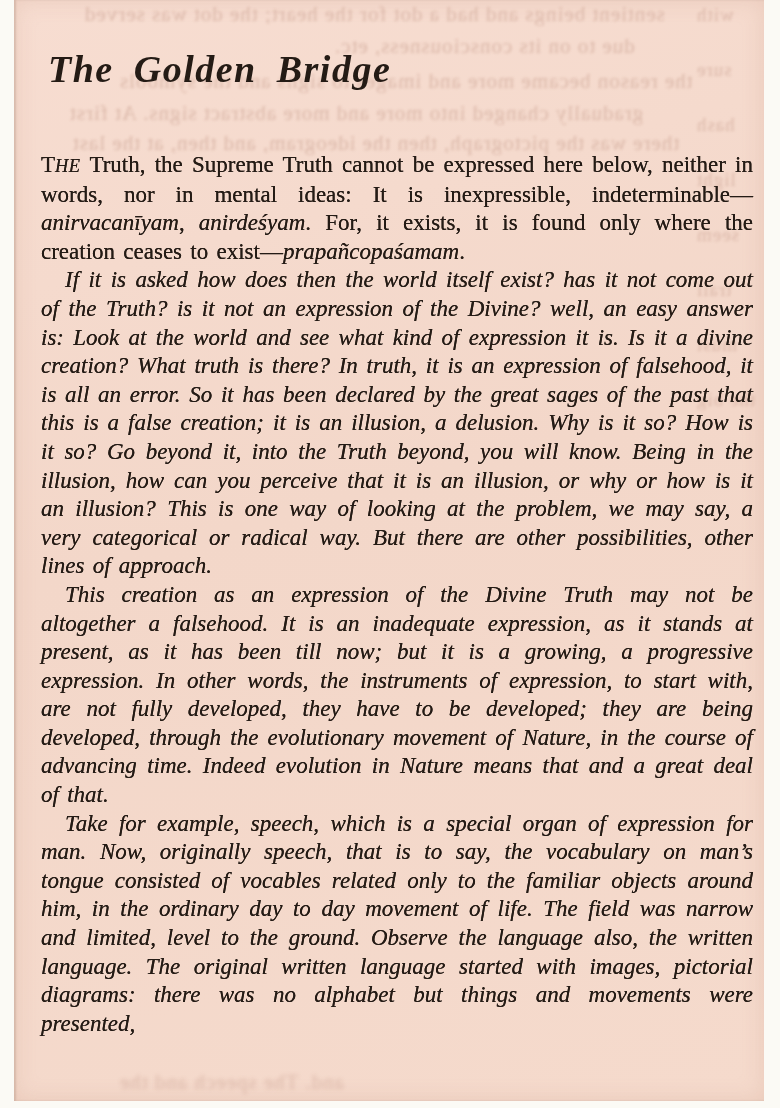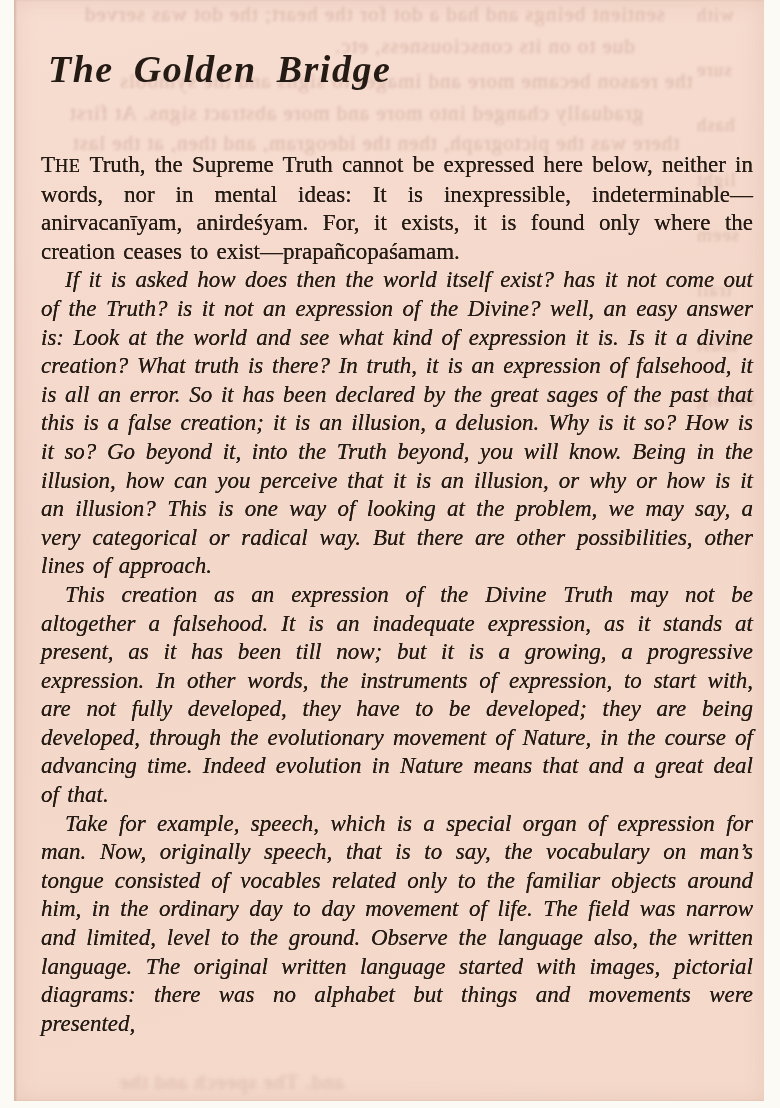--- a/index.html
+++ b/index.html
@@ -61,22 +61,22 @@
     width: 712px;
     font-size: 23px;
     line-height: 28.6px;
     text-align: justify;
     color: var(--ink, #241b15);
     text-shadow: 0 0 0.6px var(--ink, #241b15);
     word-spacing: 2.5px;
   }
   .body-text p { margin: 0; }
   .body-text p.indent { text-indent: 24px; font-style: italic; }
-  .sc { font-size: 0.8em; letter-spacing: 0.5px; }
-  .em { }
+  .sc { font-size: 0.8em; letter-spacing: 0.5px; font-style: italic; }
+  .em { font-style: italic; }
 </style>
 </head>
 <body>
 
 <div class="page">
 
   <div class="bleed" style="left:70px; top:2px;">sentient beings and had a dot for the heart; the dot was served</div>
   <div class="bleed" style="left:320px; top:34px;">due to on its consciousness, etc.</div>
   <div class="bleed" style="left:105px; top:69px;">the reason became more and images to signs and the symbols</div>
   <div class="bleed" style="left:55px; top:101px;">gradually changed into more and more abstract signs. At first</div>

